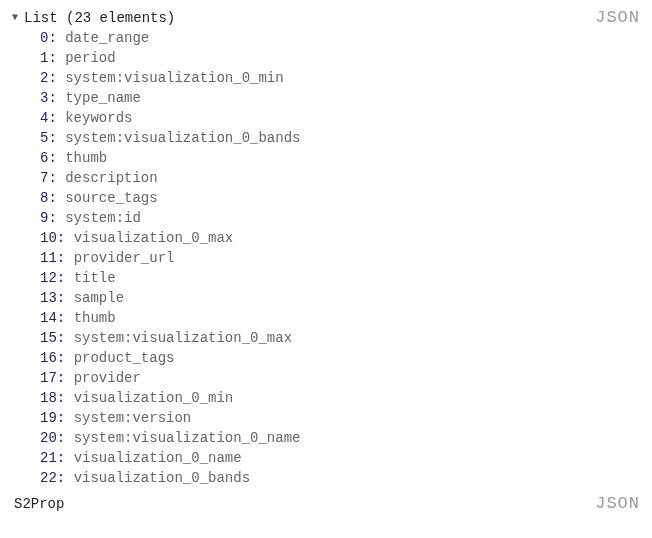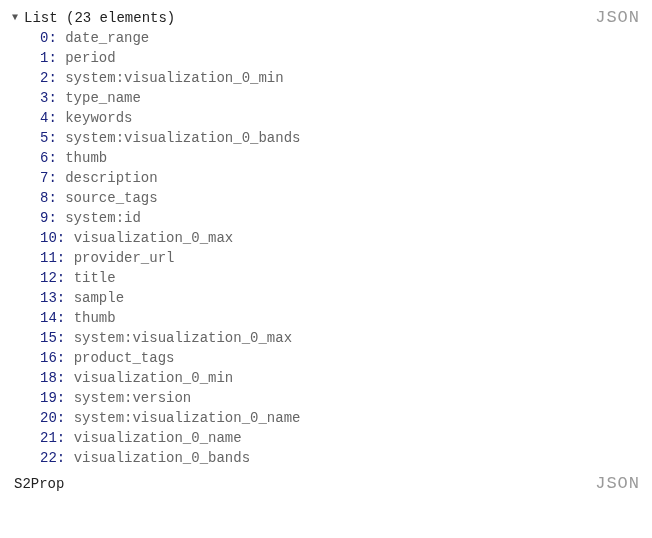--- a/index.html
+++ b/index.html
@@ -98,20 +98,21 @@
     <div class="item-row"><span class="index">7</span><span class="sep">: </span><span class="value">description</span></div>
     <div class="item-row"><span class="index">8</span><span class="sep">: </span><span class="value">source_tags</span></div>
     <div class="item-row"><span class="index">9</span><span class="sep">: </span><span class="value">system:id</span></div>
     <div class="item-row"><span class="index">10</span><span class="sep">: </span><span class="value">visualization_0_max</span></div>
     <div class="item-row"><span class="index">11</span><span class="sep">: </span><span class="value">provider_url</span></div>
     <div class="item-row"><span class="index">12</span><span class="sep">: </span><span class="value">title</span></div>
     <div class="item-row"><span class="index">13</span><span class="sep">: </span><span class="value">sample</span></div>
     <div class="item-row"><span class="index">14</span><span class="sep">: </span><span class="value">thumb</span></div>
     <div class="item-row"><span class="index">15</span><span class="sep">: </span><span class="value">system:visualization_0_max</span></div>
     <div class="item-row"><span class="index">16</span><span class="sep">: </span><span class="value">product_tags</span></div>
+    <div class="item-row"><span class="index">17</span><span class="sep">: </span><span class="value">provider</span></div>
     <div class="item-row"><span class="index">18</span><span class="sep">: </span><span class="value">visualization_0_min</span></div>
     <div class="item-row"><span class="index">19</span><span class="sep">: </span><span class="value">system:version</span></div>
     <div class="item-row"><span class="index">20</span><span class="sep">: </span><span class="value">system:visualization_0_name</span></div>
     <div class="item-row"><span class="index">21</span><span class="sep">: </span><span class="value">visualization_0_name</span></div>
     <div class="item-row"><span class="index">22</span><span class="sep">: </span><span class="value">visualization_0_bands</span></div>
   </div>
 
 <div class="footer-row">
   <span class="footer-label">S2Prop</span>
   <span class="json-btn">JSON</span>

